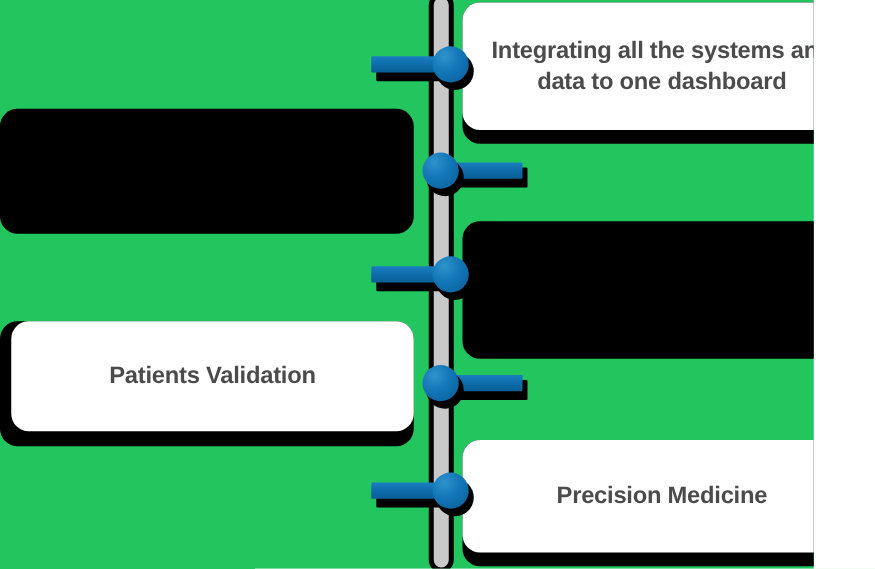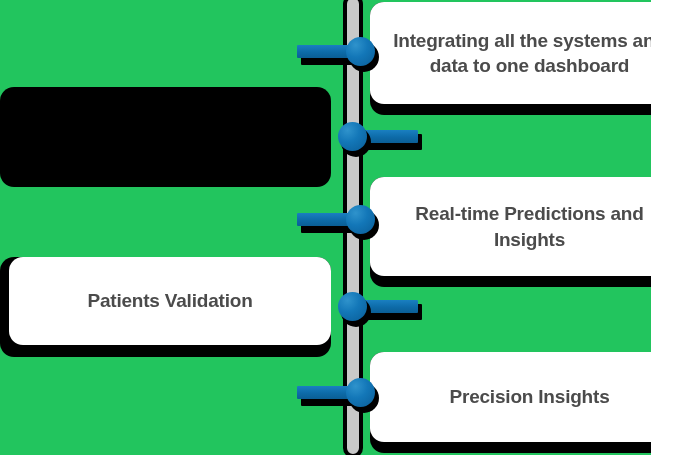--- a/index.html
+++ b/index.html
@@ -127,29 +127,26 @@
 
   <div class="card-wrap right" style="left:370px; top:2px; width:330px; height:113px;">
     <div class="card-shadow"></div>
     <div class="card">
       <span class="card-label">Integrating all the systems and data to one dashboard</span>
     </div>
   </div>
 
   <div class="card-wrap right" style="left:370px; top:177px; width:330px; height:110px;">
     <div class="card-shadow"></div>
-    <div class="card">
-      <span class="card-label">Real-time Predictions and Insights</span>
-    </div>
   </div>
 
   <div class="card-wrap right" style="left:370px; top:352px; width:330px; height:101px;">
     <div class="card-shadow"></div>
     <div class="card">
-      <span class="card-label">Precision Insights</span>
+      <span class="card-label">Precision Medicine</span>
     </div>
   </div>
 
   <div class="card-wrap left" style="left:0px; top:87px; width:331px; height:100px;">
     <div class="card-shadow"></div>
   </div>
 
   <div class="card-wrap left" style="left:0px; top:257px; width:331px; height:100px;">
     <div class="card-shadow"></div>
     <div class="card">

